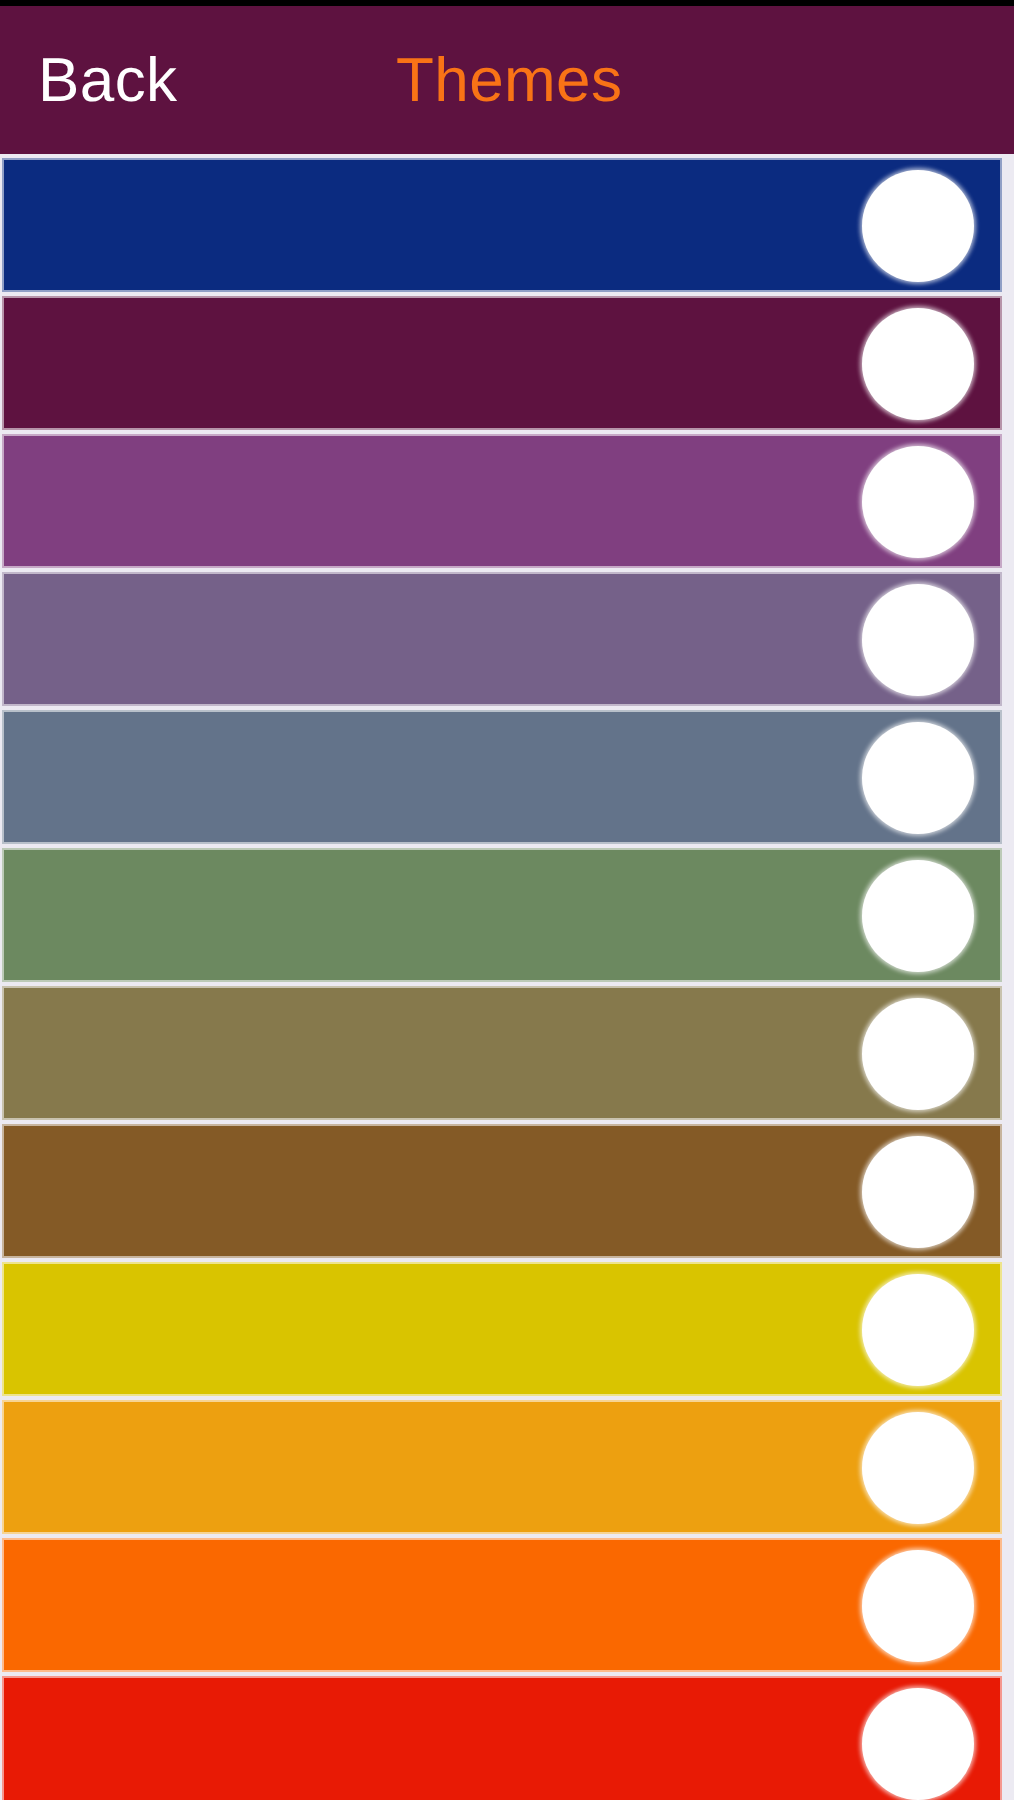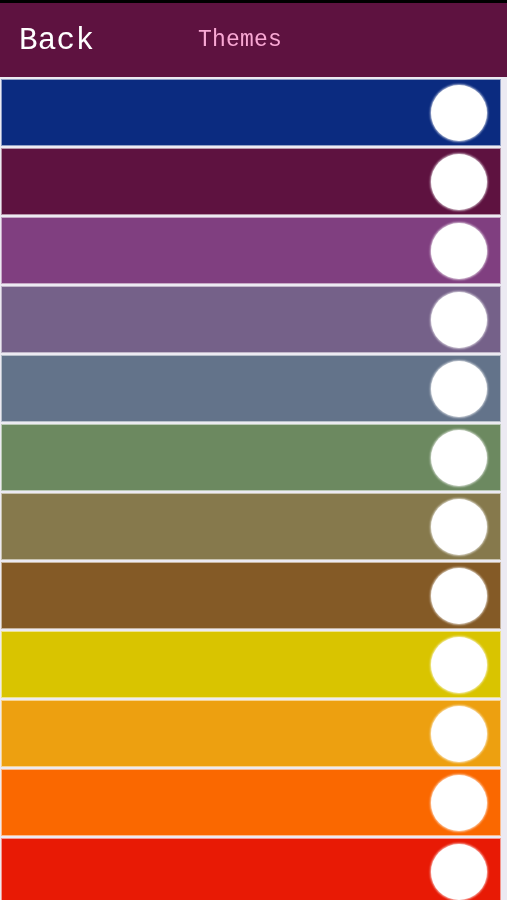--- a/index.html
+++ b/index.html
@@ -38,22 +38,22 @@
     line-height: 1;
     letter-spacing: 0.2px;
     white-space: nowrap;
     cursor: pointer;
   }
   #header-title {
     position: absolute;
     left: 198px;
     top: 50%;
     transform: translateY(-50%);
-    color: #f9a8d4;
-    font-size: 23px;
+    color: #f97316;
+    font-size: 31px;
     line-height: 1;
     letter-spacing: 0.2px;
     white-space: nowrap;
   }
 
   
   #theme-list {
     position: absolute;
     top: 77px;
     left: 0;
@@ -79,21 +79,21 @@
     width: 56px;
     height: 56px;
     border-radius: 50%;
     background: #ffffff;
     box-shadow: 0 0 2px 1px rgba(255,255,255,0.65);
   }
 </style>
 </head>
 <body>
 
-<div id="screen" style="background: rgb(236, 234, 242); font-family: Liberation Mono, monospace;">
+<div id="screen" style="background: rgb(236, 234, 242);">
 
   <div id="header" style="background: rgb(94, 18, 64);">
     <div id="back-button">Back</div>
     <div id="header-title">Themes</div>
   </div>
 
   <div id="theme-list" style="background: rgb(236, 234, 242);">
       <div class="theme-row" style="background: rgb(11, 43, 128);">
         <div class="theme-swatch-circle" style="background: rgb(255, 255, 255);"></div>
       </div>

